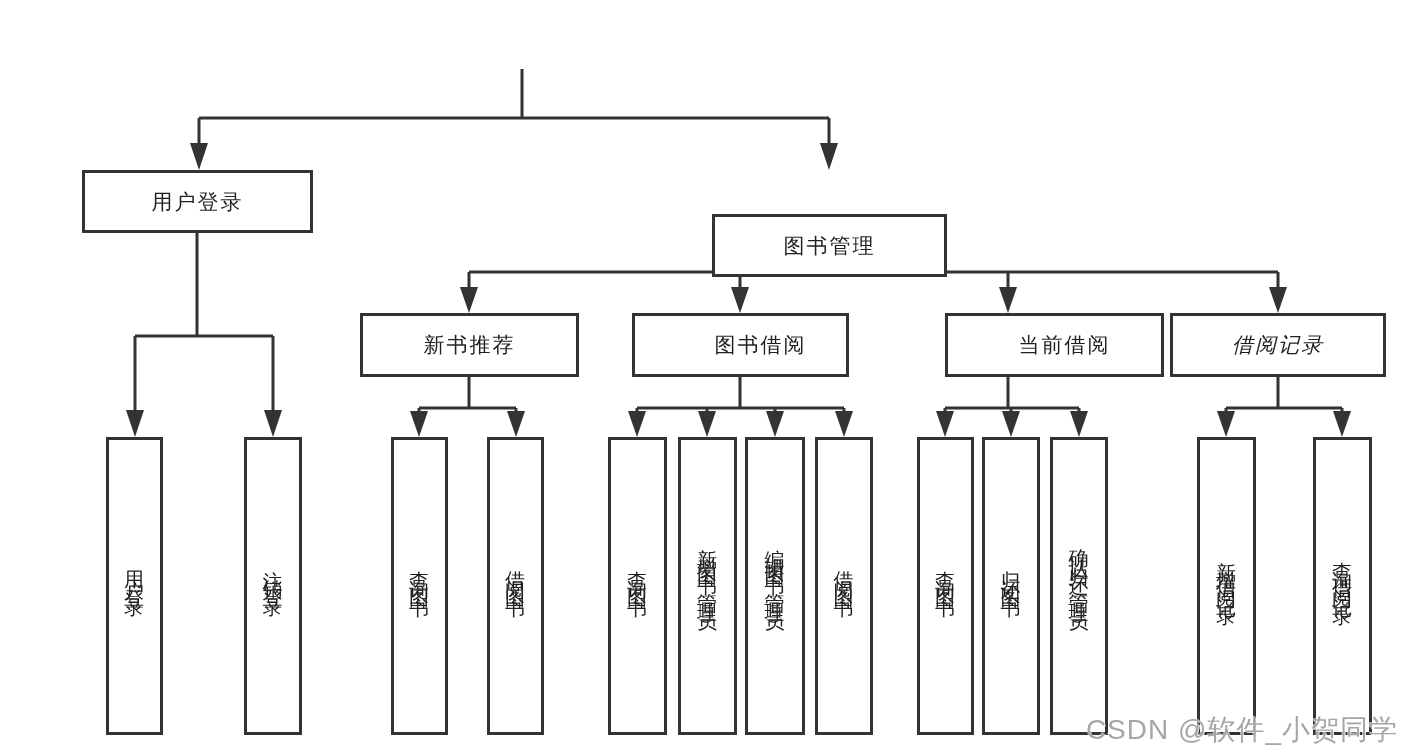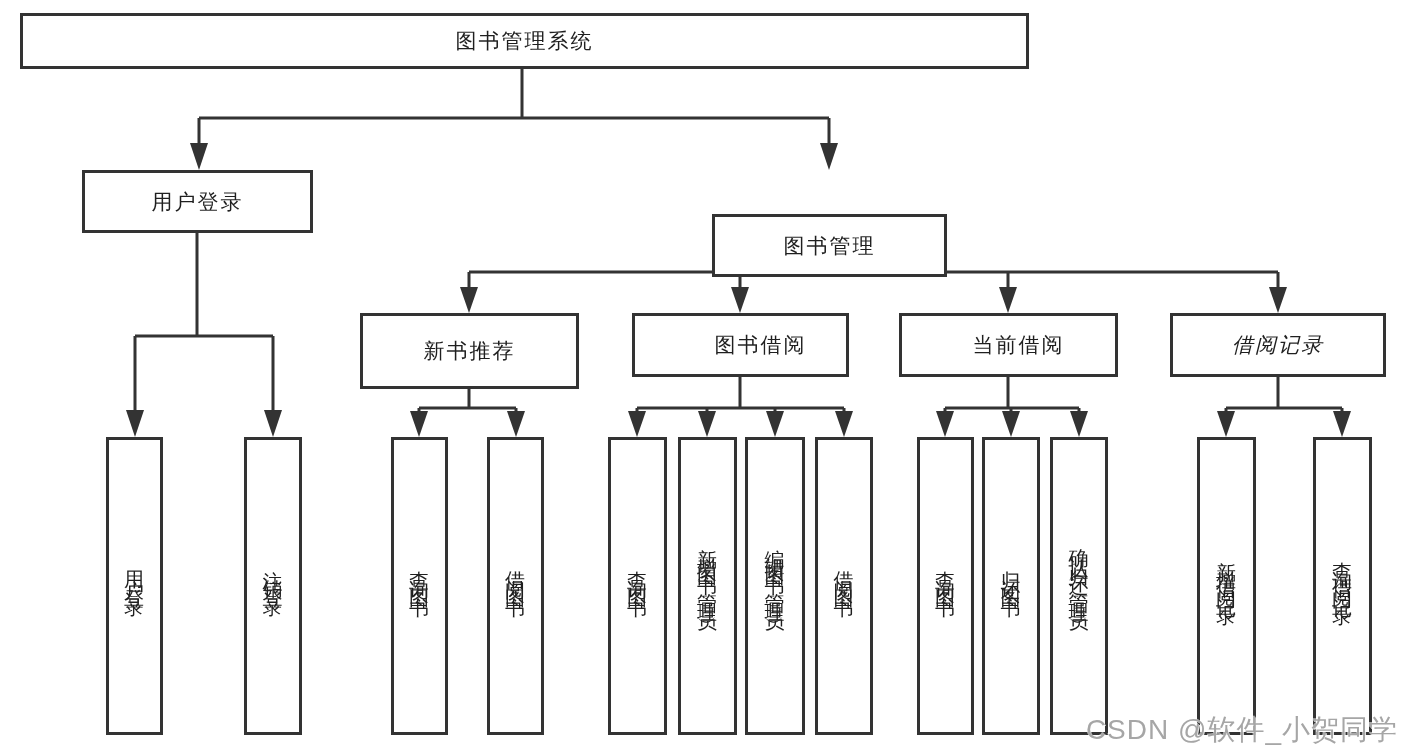--- a/index.html
+++ b/index.html
@@ -89,38 +89,35 @@
 
     <g stroke="#333333" stroke-width="3" fill="none">
       <path d="M1278,377 V408 M1226,408 H1342 M1226,408 V414 M1342,408 V414"></path>
     </g>
     <g fill="#333333" stroke="none">
       <polygon points="1217,411 1235,411 1226,437"></polygon>
       <polygon points="1333,411 1351,411 1342,437"></polygon>
     </g>
   </svg>
 
-  <div class="node" style="left:20px; top:13px; width:1009px; height:56px;">
-    <span class="h-label">图书管理系统</span>
-  </div>
 
   <div class="node" style="left:82px; top:170px; width:231px; height:63px;">
     <span class="h-label">用户登录</span>
   </div>
   <div class="node" style="left:712px; top:170px; width:235px; height:63px;margin-top:44px;">
     <span class="h-label">图书管理</span>
   </div>
 
-  <div class="node" style="left:360px; top:313px; width:219px; height:76px;">
+  <div class="node" style="left:360px; top:313px; width:219px; height:64px;">
     <span class="h-label">新书推荐</span>
   </div>
   <div class="node" style="left:632px; top:313px; width:217px; height:64px;padding-left:40px;">
     <span class="h-label">图书借阅</span>
   </div>
-  <div class="node" style="left:899px; top:313px; width:219px; height:64px;padding-left:20px;">
+  <div class="node" style="left:945px; top:313px; width:219px; height:64px;padding-left:20px;">
     <span class="h-label">当前借阅</span>
   </div>
   <div class="node" style="left:1170px; top:313px; width:216px; height:64px;font-style:italic;">
     <span class="h-label">借阅记录</span>
   </div>
 
   <div class="node leaf" style="left:106px; top:437px; width:57px; height:298px;">
     <span class="v-label">用户登录</span>
   </div>
   <div class="node leaf" style="left:244px; top:437px; width:58px; height:298px;">

